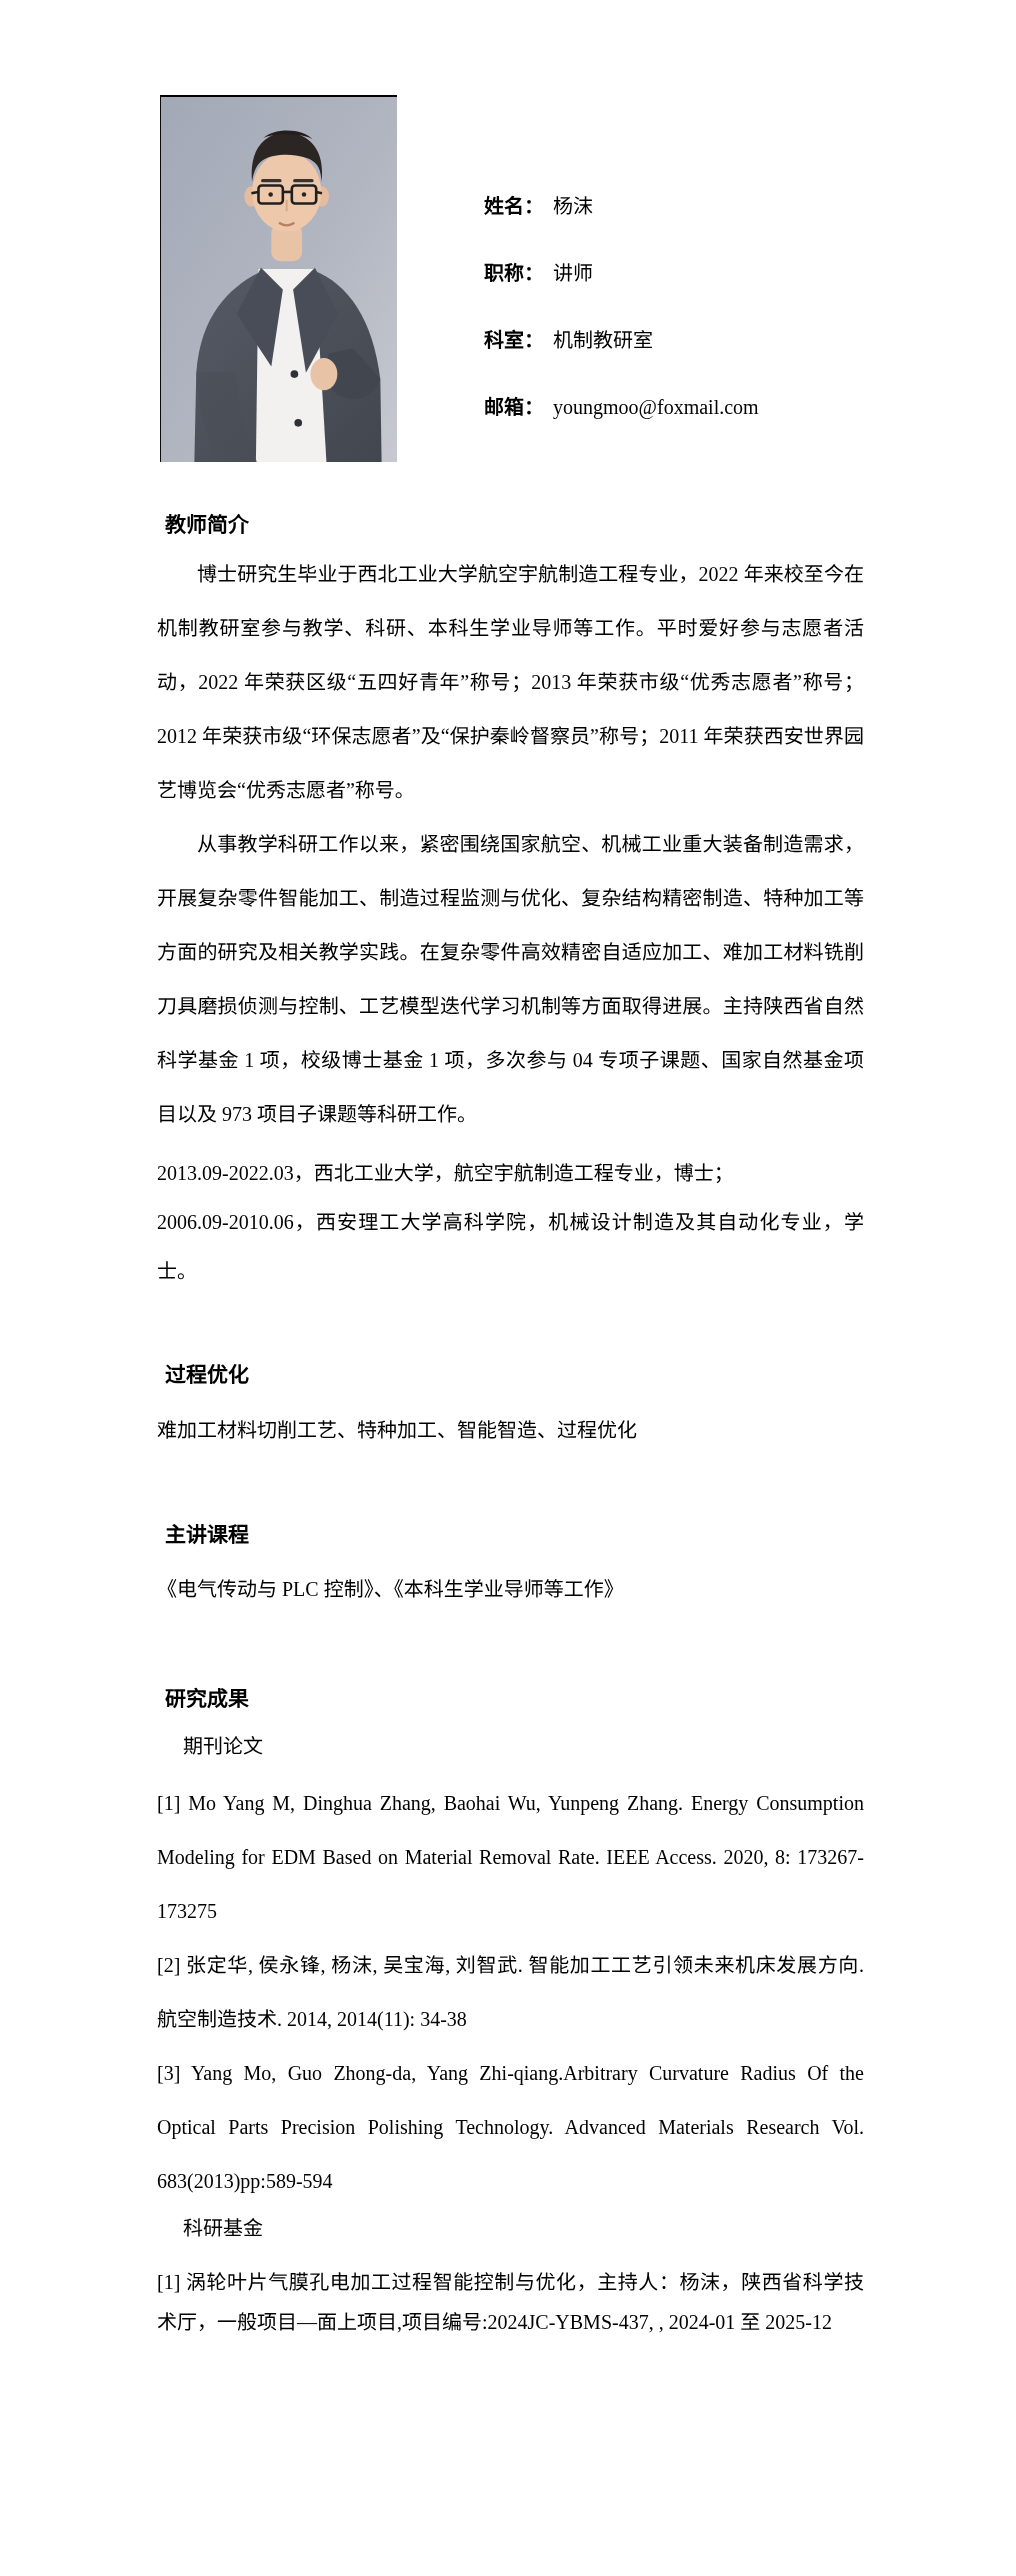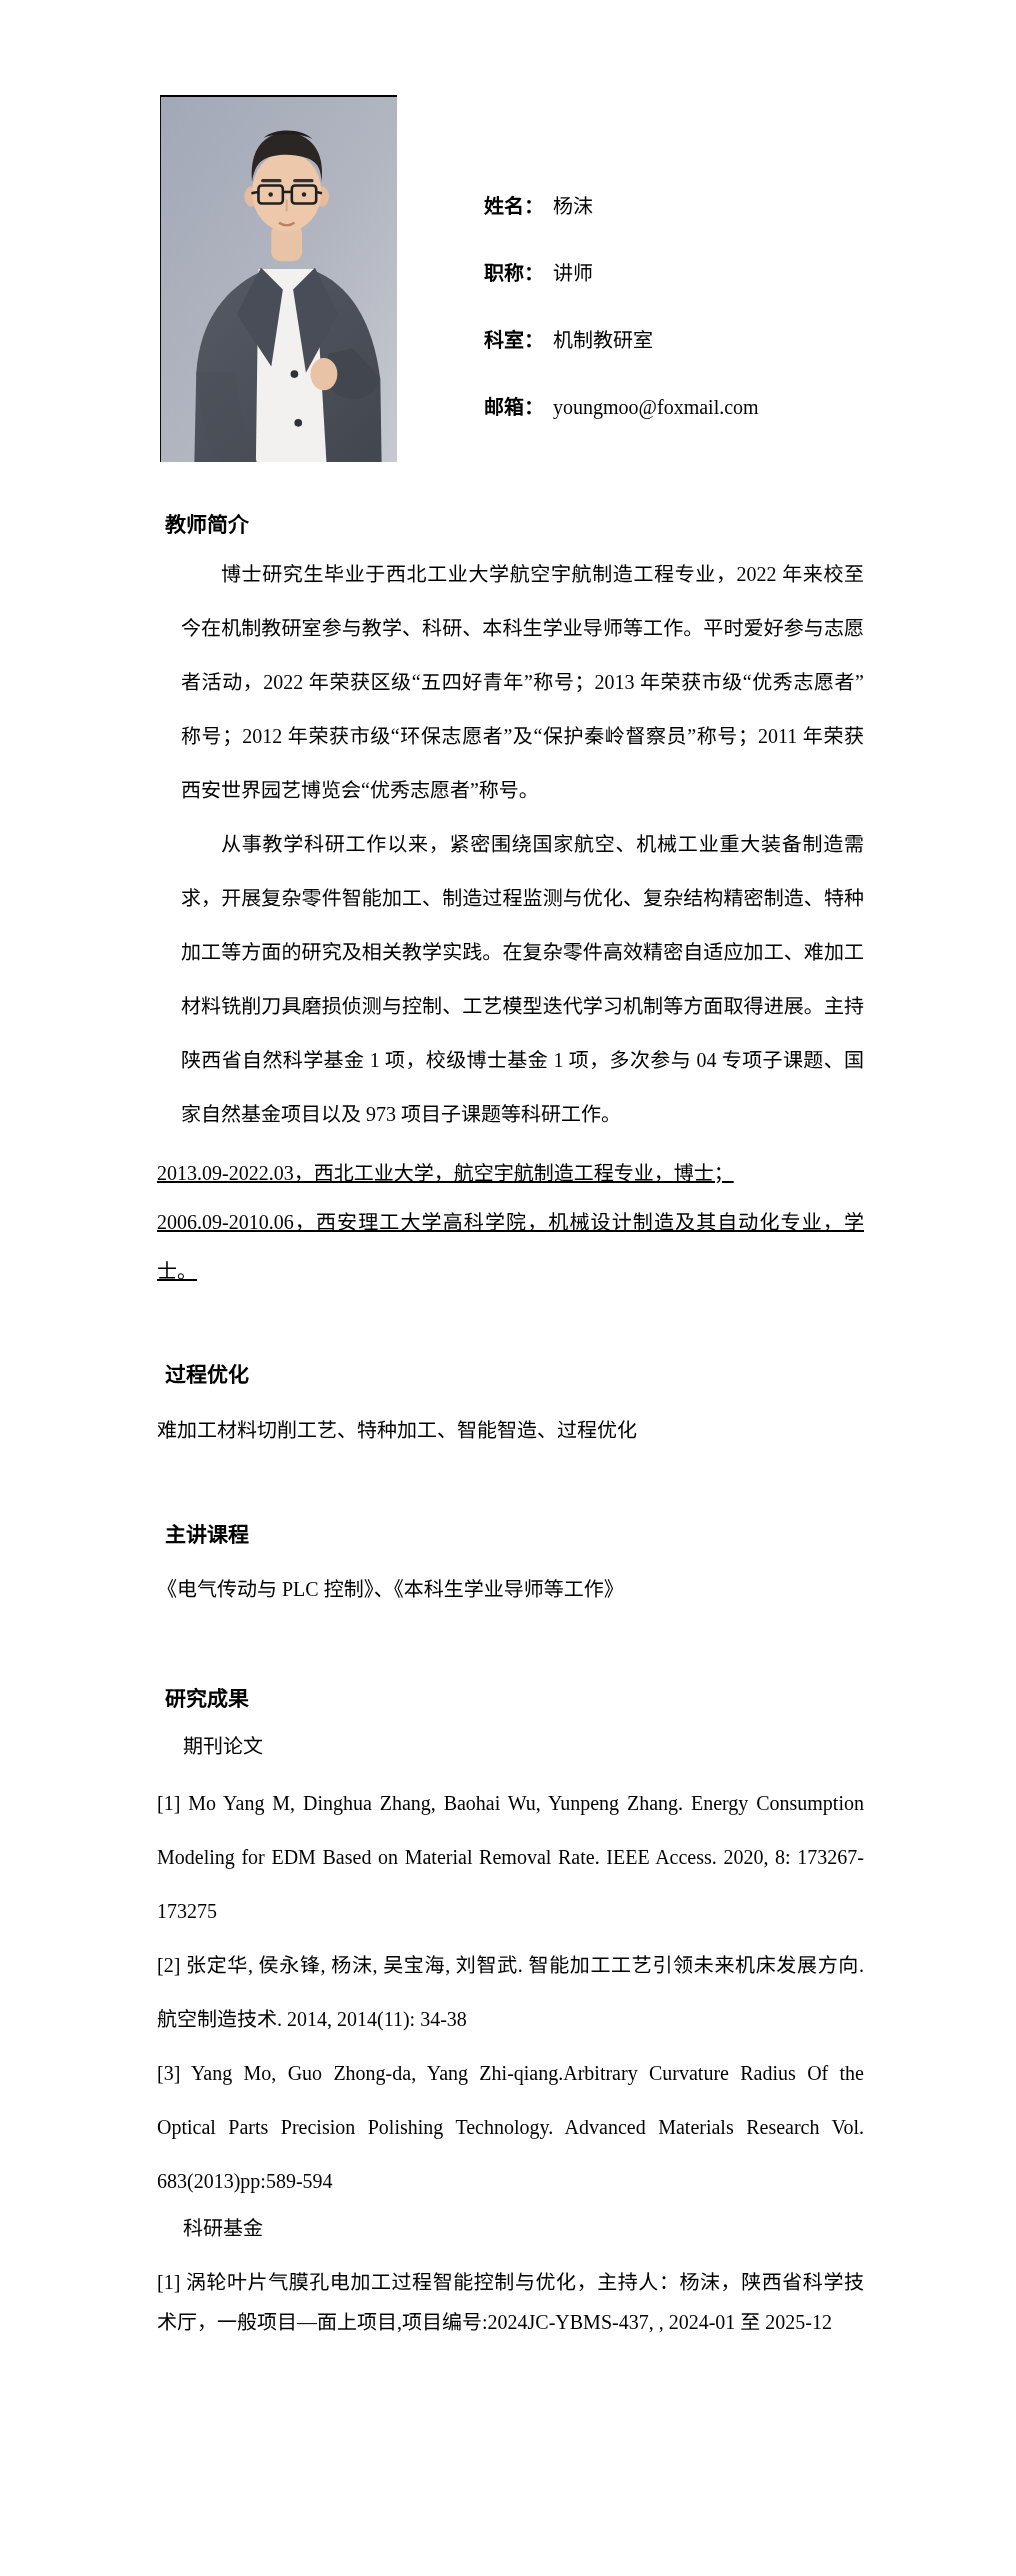--- a/index.html
+++ b/index.html
@@ -50,24 +50,24 @@
     font-size: 21px;
     font-weight: bold;
     line-height: 27px;
     margin: 8px;
   }
   .body-par {
     margin: 0;
     line-height: 54px;
     text-align: justify;
   }
-  .first-indent { text-indent: 2em; margin-left: 24px; }
+  .first-indent { text-indent: 2em; }
 
   .edu-list { line-height: 49px; text-align: justify; }
-  .edu-list p { margin: 0; text-decoration: underline; }
+  .edu-list p { margin: 0; }
 
   .sub-heading {
     font-size: 20px;
     font-weight: normal;
     line-height: 28px;
     padding-left: 26px;
     margin: 0;
     font-family: Liberation Mono, monospace;
   }
   .papers p { margin: 0; }

